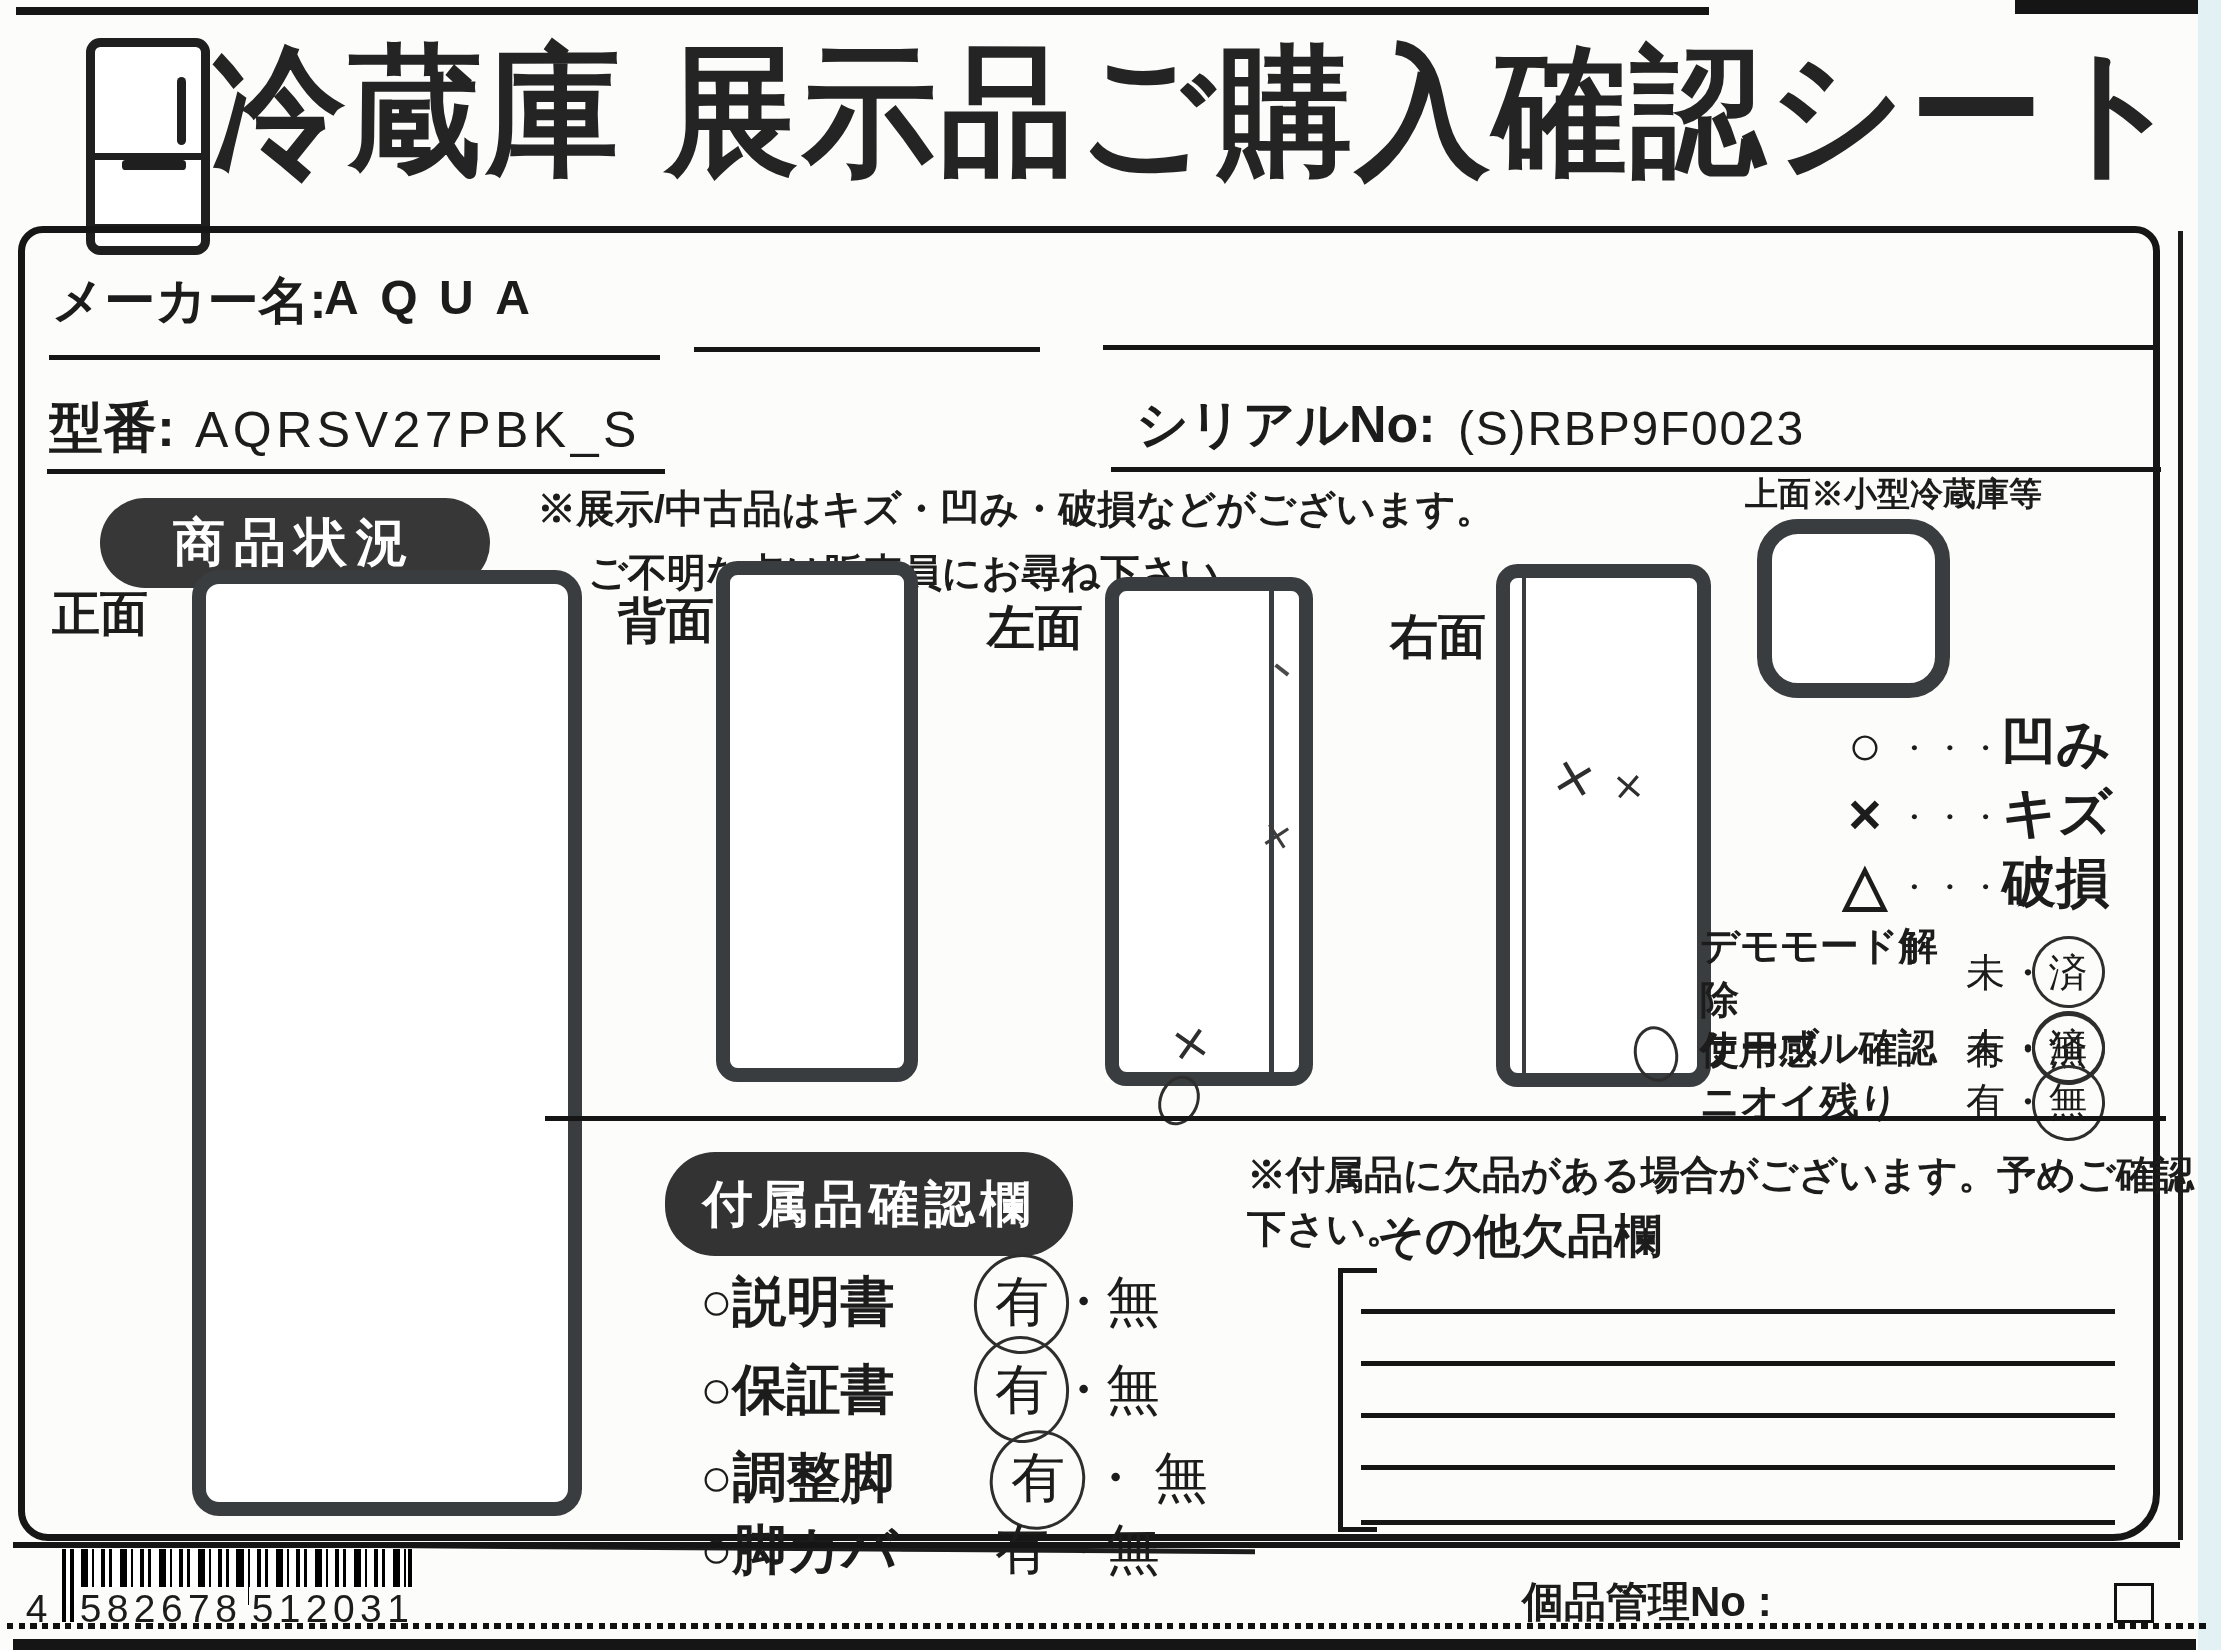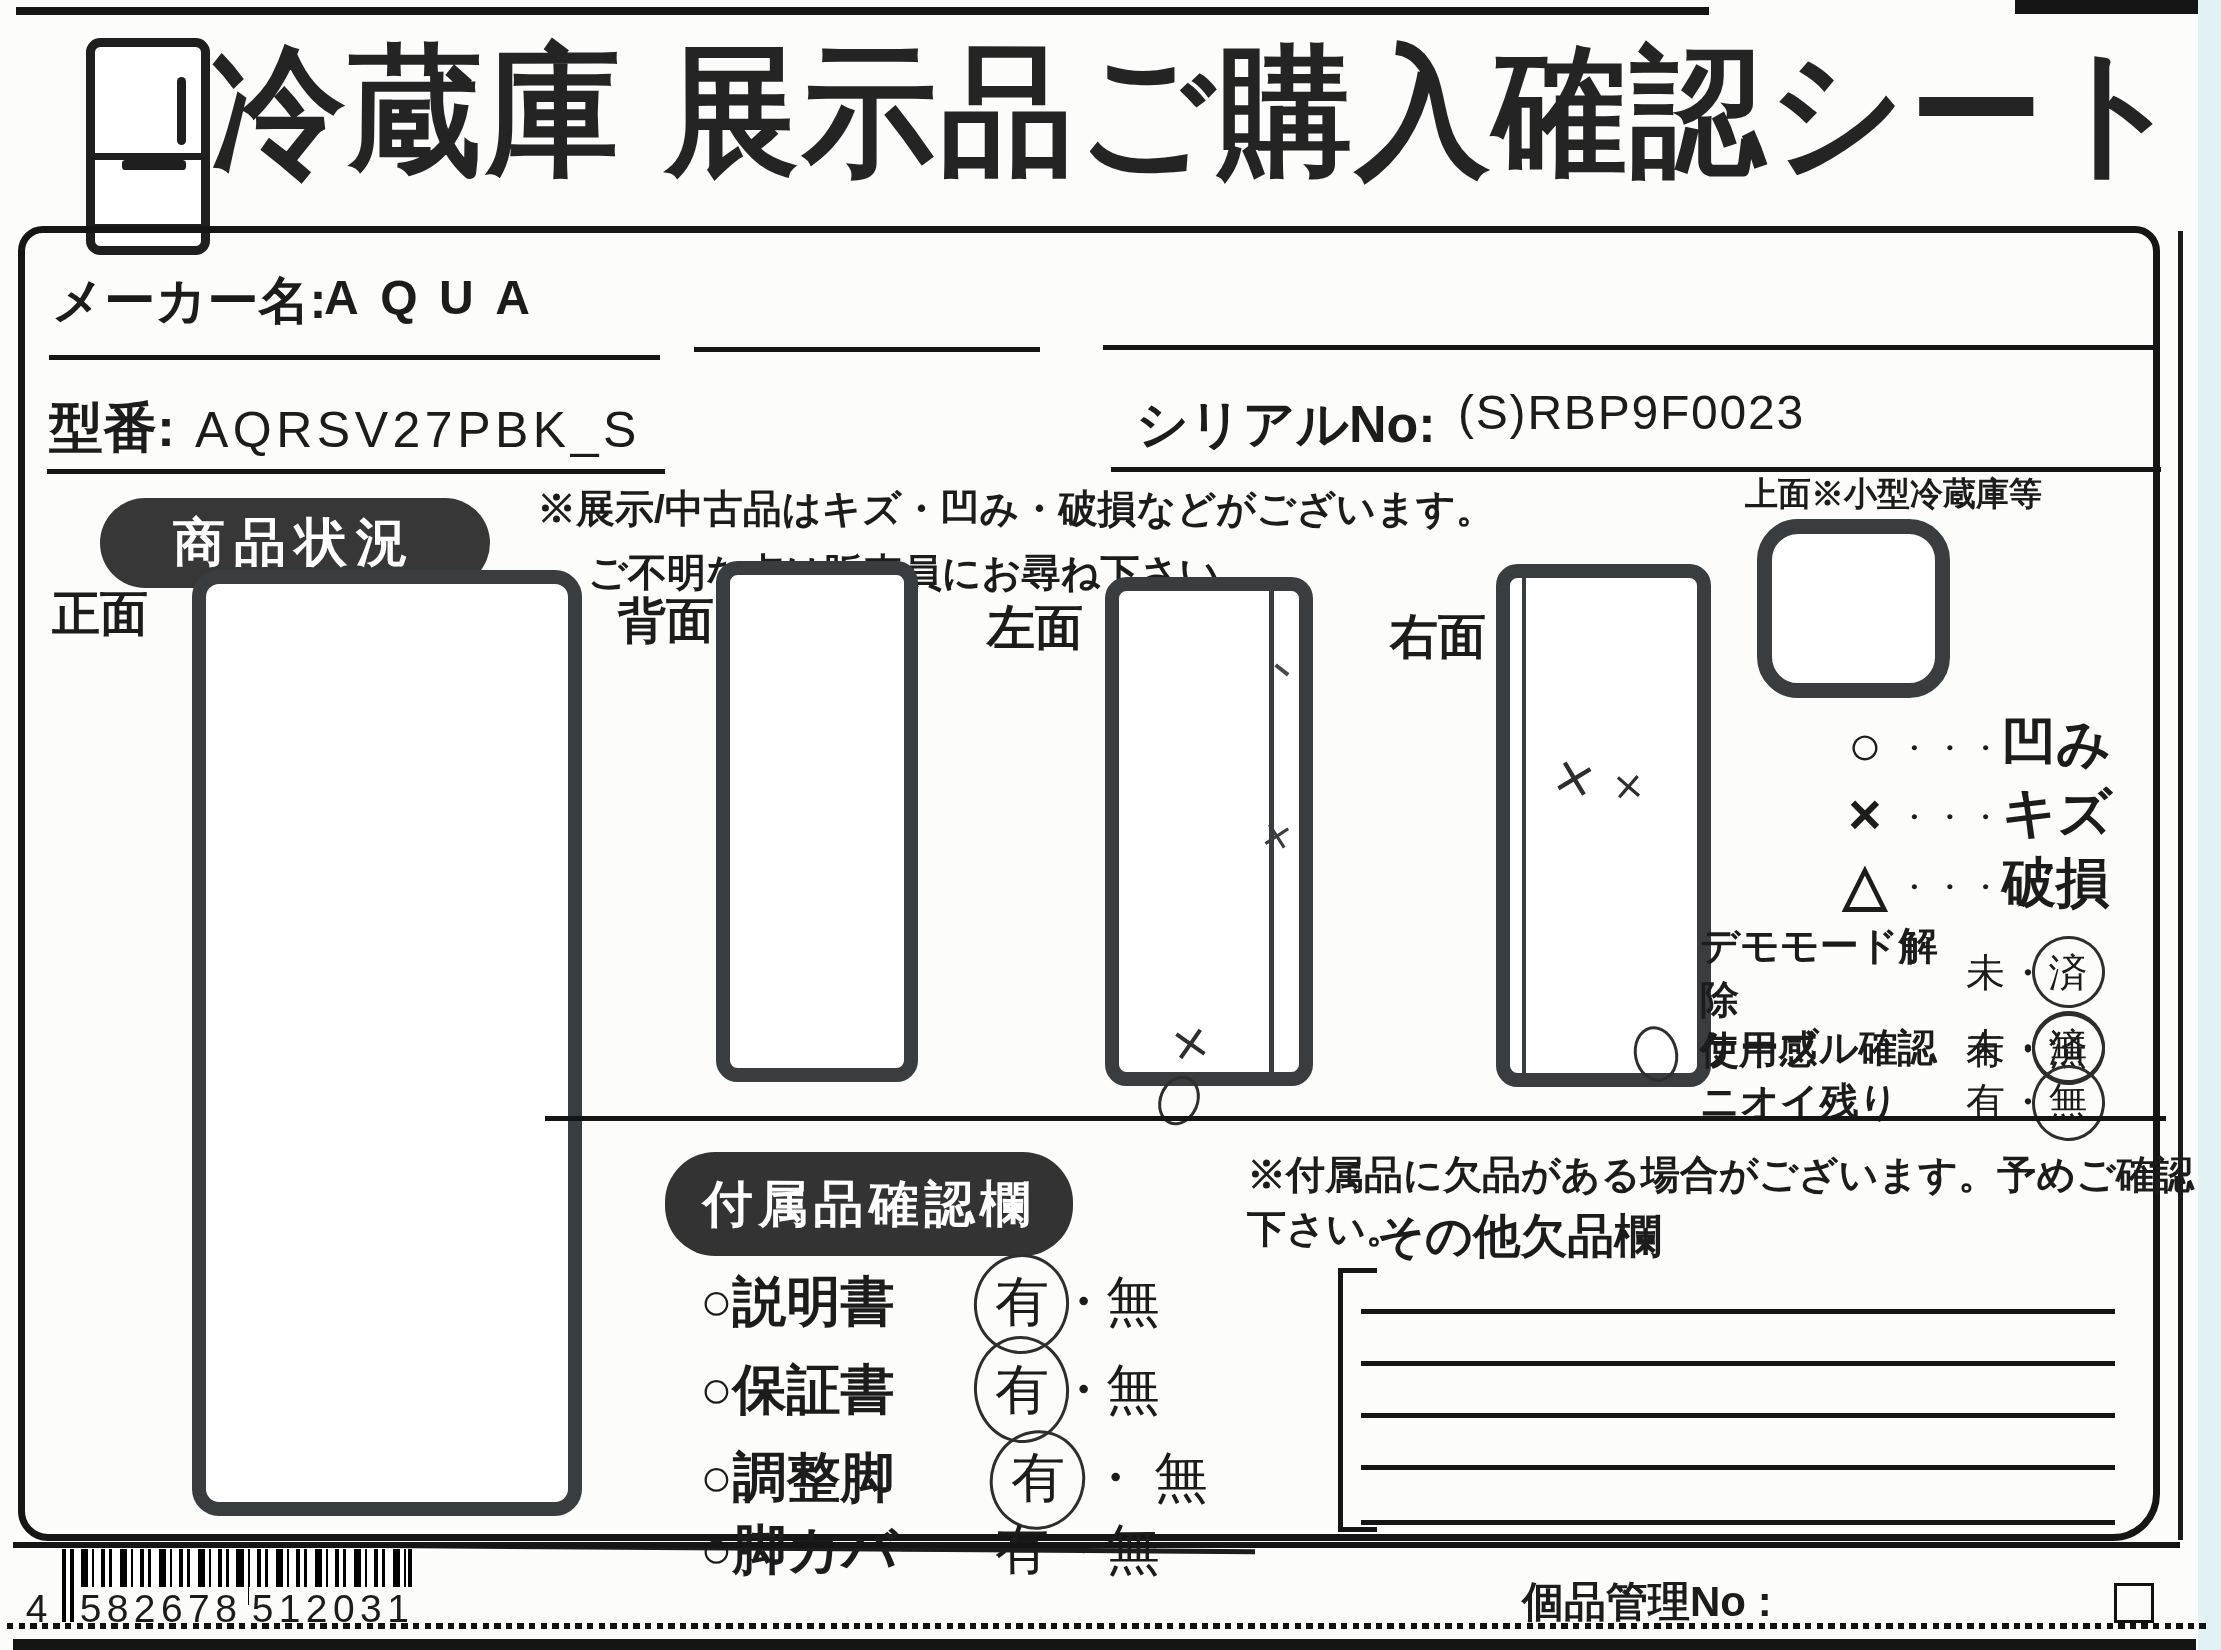--- a/index.html
+++ b/index.html
@@ -33,21 +33,21 @@
             border-radius:25px 25px 47px 30px;box-sizing:border-box;}
   .edge-line{left:2178px;top:231px;width:4.5px;height:1309px;background:#1b1b1b;}
   .cyan-strip{left:2198px;top:0;width:23px;height:1651px;background:#e2f1f4;}
 
   
   .maker-label{left:52px;top:267px;font-size:51px;}
   .maker-value{left:324px;top:270px;font-size:48px;letter-spacing:21.5px;font-weight:600;}
   .model-label{left:49px;top:392px;font-size:54px;}
   .model-value{left:195px;top:401px;font-size:50px;letter-spacing:4.5px;}
   .serial-label{left:1136px;top:390px;font-size:52px;}
-  .serial-value{left:1458px;top:385px;font-size:48px;letter-spacing:1.8px;}
+  .serial-value{left:1458px;top:401px;font-size:48px;letter-spacing:1.8px;}
 
   
   .badge{background:#373737;color:#fff;display:flex;align-items:center;justify-content:center;margin-top:16px;}
   .cond-badge{left:100px;top:482px;width:390px;height:90px;border-radius:47px;
               font-size:52px;font-weight:800;letter-spacing:9px;}
   .note1{left:537px;top:482px;font-size:39px;font-weight:600;}
   .note2{left:588px;top:546px;font-size:39px;font-weight:600;}
   .top-note{left:1745px;top:472px;font-size:33px;font-weight:600;}
 
   

